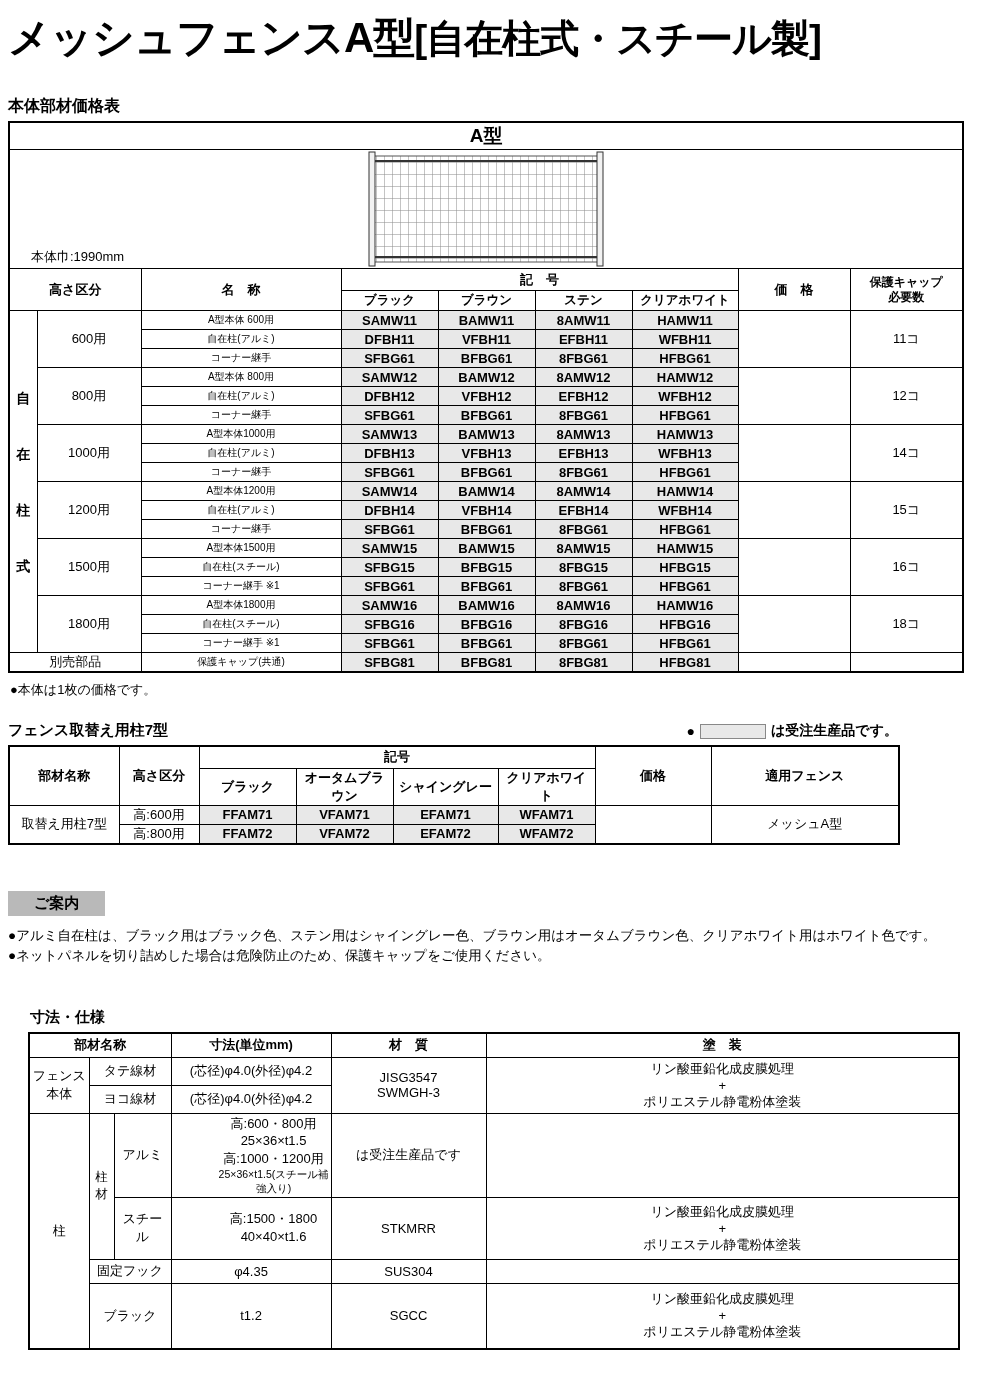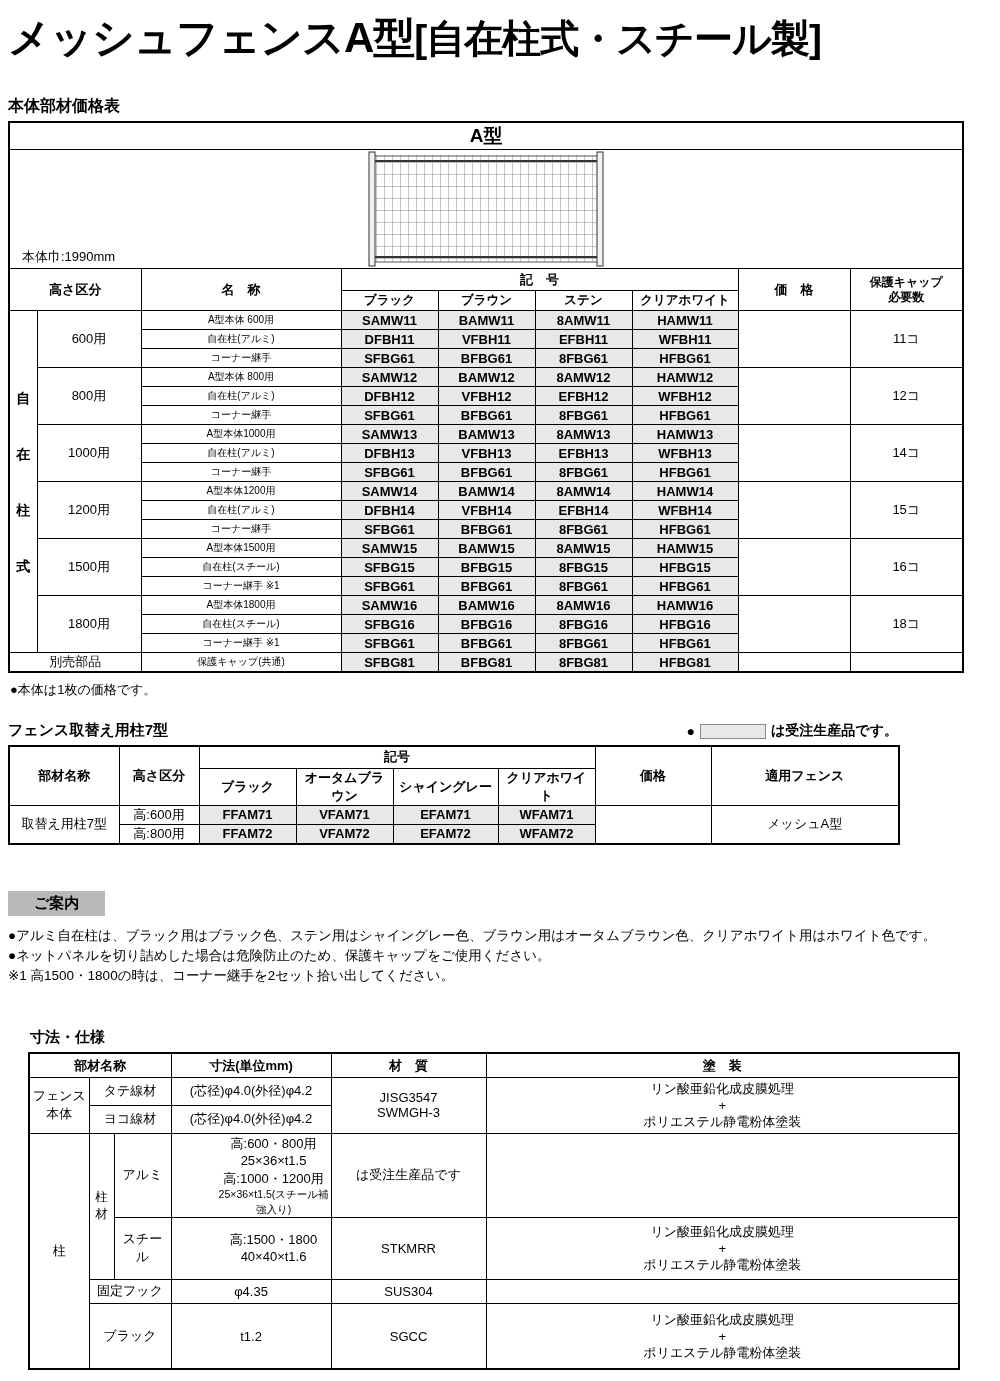--- a/index.html
+++ b/index.html
@@ -17,21 +17,21 @@
   .sec-h2 { font-size:15px; font-weight:bold; }
   
   table { border-collapse:collapse; table-layout:fixed; border:2px solid #000; }
   th,td { border:1px solid #000; font-size:13px; text-align:center; padding:0 2px; overflow:hidden; }
   th { font-weight:bold; }
   .t-main { width:954px; }
   .t-main td { height:19px; }
   .type-head { height:24px; font-size:19px; }
   .img-cell { height:178px; position:relative; vertical-align:middle; }
   .fence-wrap { display:flex; justify-content:center; align-items:center; height:100%; }
-  .img-caption { position:absolute; left:12px; bottom:2px; font-size:13px; text-align:left; }
+  .img-caption { position:absolute; left:21px; bottom:2px; font-size:13px; text-align:left; }
   .hr1 th { height:22px; }
   .hr2 th { height:20px; font-size:12.5px; }
   .pre { white-space:pre-line;margin-top:35px; }
   .caps-h { font-size:12px; line-height:1.25; }
   .code { background:#e8e8e8; font-weight:bold; }
   .nm { font-size:10px; }
   .vert { width:16px; margin:0 auto; word-break:break-all; line-height:56px;
           font-weight:bold; font-size:14px; }
   .vert-sm { width:14px; margin:0 auto; word-break:break-all; line-height:17px; font-size:12.5px; }
   
@@ -340,21 +340,20 @@
   </tr>
 </tbody>
   </table>
 
 <div>
   <span class="guide-box">ご案内</span>
 </div>
 <div class="guide-notes">
   <p>●アルミ自在柱は、ブラック用はブラック色、ステン用はシャイングレー色、ブラウン用はオータムブラウン色、クリアホワイト用はホワイト色です。</p>
   <p>●ネットパネルを切り詰めした場合は危険防止のため、保護キャップをご使用ください。</p>
-  <p>※1 高1500・1800の時は、コーナー継手を2セット拾い出してください。</p>
 </div>
 
 <div class="spec-h">寸法・仕様</div>
 
 <table class="t-spec">
   <colgroup>
     <col style="width:60px">
       <col style="width:25px">
       <col style="width:57px">
     <col style="width:160px">

